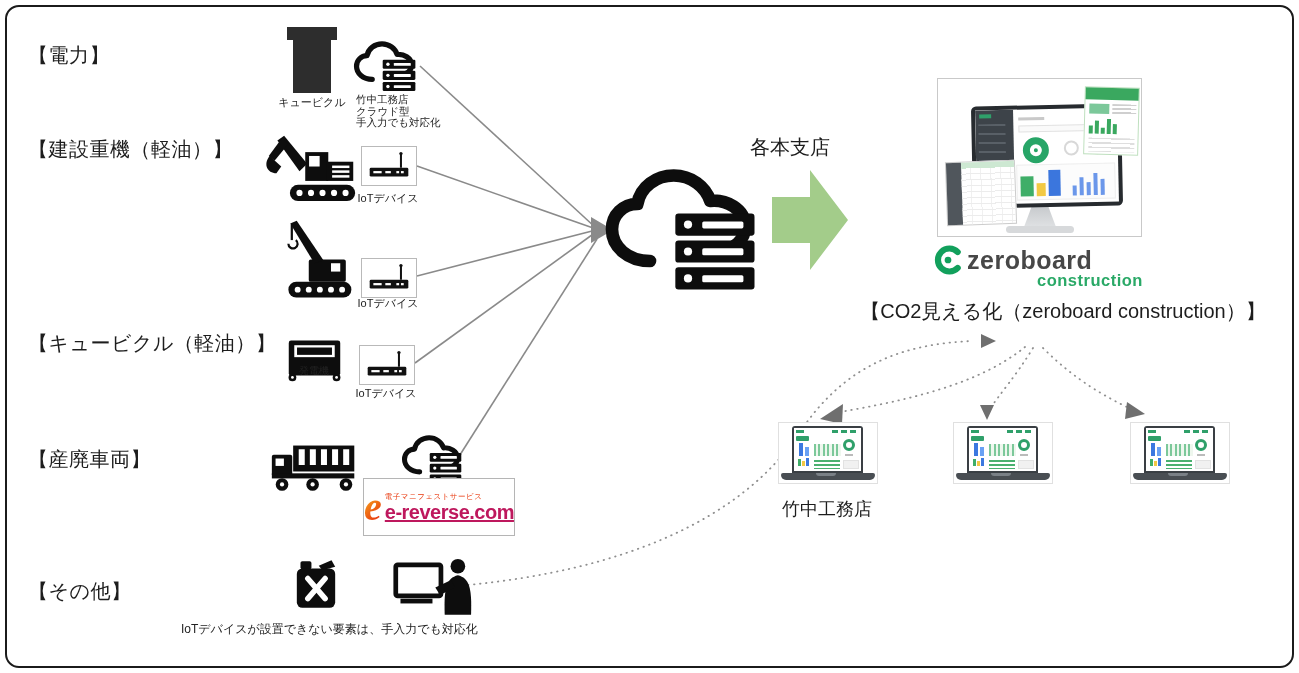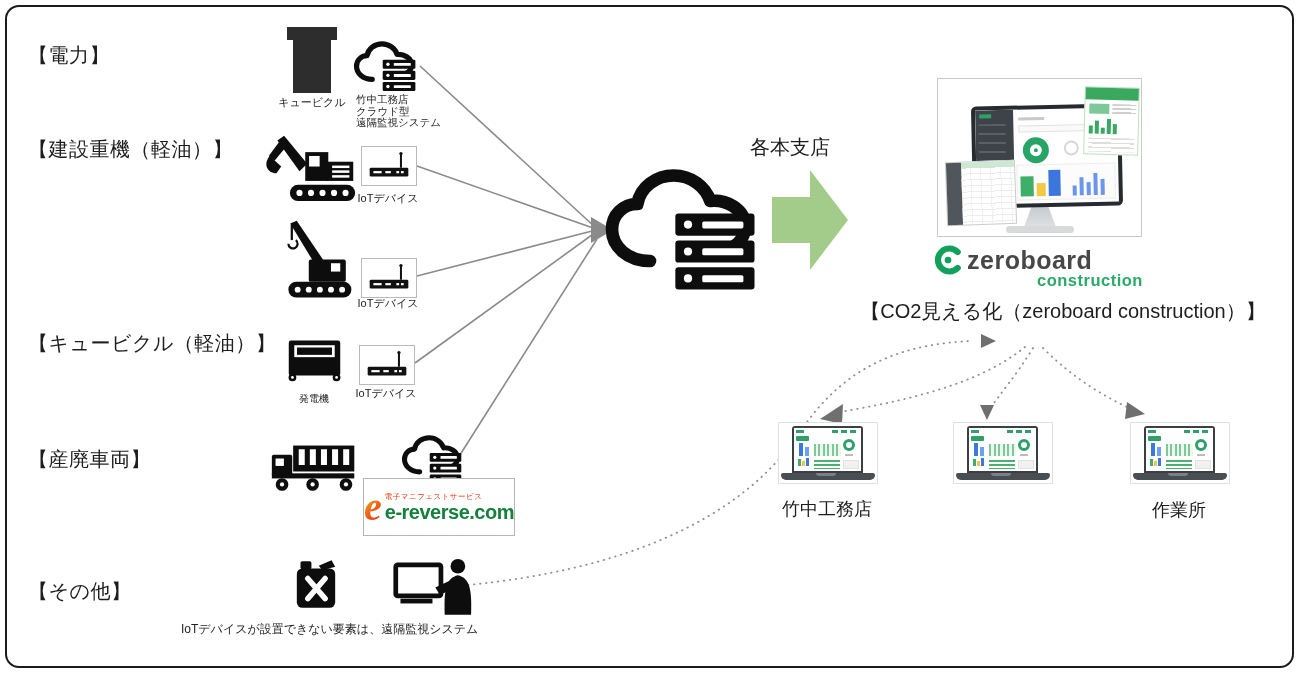--- a/index.html
+++ b/index.html
@@ -12,21 +12,21 @@
   .sm{font-size:11px;text-align:center;white-space:nowrap;color:#222;}
   .xs{font-size:10.5px;line-height:11.5px;color:#222;white-space:nowrap;}
   .note{font-size:12px;color:#222;white-space:nowrap;}
   .dest-label{font-size:18px;text-align:center;white-space:nowrap;}
   .iot-box{width:54px;height:38px;background:#fff;border:1px solid #b9b9b9;display:flex;align-items:center;justify-content:center;}
   
   .erv{width:150px;height:56px;background:#fff;border:1px solid #b5b5b5;display:flex;align-items:center;justify-content:center;gap:3px;}
   .erv-e{font-family:"Liberation Serif","DejaVu Serif",serif;font-style:italic;font-weight:bold;font-size:40px;line-height:36px;
          background:linear-gradient(135deg,#f6a21c 20%,#e8380d 80%);-webkit-background-clip:text;background-clip:text;color:transparent;}
   .erv-tag{font-size:7.5px;color:#e8380d;letter-spacing:0.5px;line-height:9px;}
-  .erv-name{font-size:20px;font-weight:bold;color:#15803d;line-height:22px;letter-spacing:-0.5px;}
+  .erv-name{font-size:20px;font-weight:bold;color:#be185d;line-height:22px;letter-spacing:-0.5px;text-decoration:underline;}
   
   .zb-box{left:937px;top:78px;width:203px;height:157px;border:1px solid #c9c9c9;background:#fff;}
   .zb-box *{position:absolute;box-sizing:border-box;}
   .zb-stand{left:86px;top:124px;width:32px;height:24px;background:linear-gradient(#c3c6c9,#dfe1e3);clip-path:polygon(28% 0,72% 0,100% 100%,0 100%);}
   .zb-standbase{left:68px;top:147px;width:68px;height:7px;border-radius:4px;background:#d7d9db;}
   .zb-mon{left:34px;top:26px;width:150px;height:102px;background:#272b2f;border-radius:5px;padding:4px;transform:rotate(-1.2deg);}
   .zb-scr{position:relative;width:100%;height:100%;background:#fff;overflow:hidden;}
   .zb-side{left:0;top:0;width:27%;height:100%;background:#3d4349;}
   .zb-side-chip{left:4px;top:4px;width:12px;height:4px;background:#2fa06a;}
   .zb-side-rows{left:3px;top:14px;width:70%;height:70%;background:repeating-linear-gradient(180deg,#596067 0 2px,transparent 2px 9px);}
@@ -231,21 +231,21 @@
   <svg class="abs" style="left:287px;top:27px;width:50px;height:66px;z-index:2">
       <use href="#sym-cubicle"></use>
     </svg>
   <div class="abs sm" style="left:267px;top:95px;width:90px;z-index:2">キュービクル</div>
   <svg class="abs" style="left:350px;top:40px;width:68px;height:55px;z-index:2">
       <use href="#sym-cloud-server"></use>
     </svg>
   <div class="abs xs" style="left:356px;top:94px;z-index:2">
     <div>竹中工務店</div>
     <div>クラウド型</div>
-    <div>遠隔監視システム</div>
+    <div>手入力でも対応化</div>
   </div>
 
   <svg class="abs" style="left:263px;top:131px;width:96px;height:72px;z-index:2">
       <use href="#sym-excavator"></use>
     </svg>
   <div class="abs iot-box" style="left:361px;top:146px;z-index:2">
     <svg width="46" height="32" viewBox="0 0 50 34">
         <use href="#sym-iot"></use>
       </svg>
   </div>
@@ -257,21 +257,21 @@
   <div class="abs iot-box" style="left:361px;top:258px;z-index:2">
     <svg width="46" height="32" viewBox="0 0 50 34">
         <use href="#sym-iot"></use>
       </svg>
   </div>
   <div class="abs sm" style="left:348px;top:296px;width:80px;z-index:2">IoTデバイス</div>
 
   <svg class="abs" style="left:286px;top:336px;width:57px;height:46px;z-index:2">
       <use href="#sym-generator"></use>
     </svg>
-  <div class="abs sm" style="left:284px;top:392px;width:60px;font-size:10px;z-index:2">発電機</div>
+  <div class="abs sm" style="left:284px;top:364px;width:60px;font-size:10px;z-index:2">発電機</div>
   <div class="abs iot-box" style="left:359px;top:345px;z-index:2">
     <svg width="46" height="32" viewBox="0 0 50 34">
         <use href="#sym-iot"></use>
       </svg>
   </div>
   <div class="abs sm" style="left:346px;top:386px;width:80px;z-index:2">IoTデバイス</div>
 
   <svg class="abs" style="left:270px;top:438px;width:88px;height:54px;z-index:2">
       <use href="#sym-truck"></use>
     </svg>
@@ -285,21 +285,21 @@
       <div class="erv-name">e-reverse.com</div>
     </span>
   </div>
 
   <svg class="abs" style="left:295px;top:558px;width:42px;height:52px;z-index:2">
       <use href="#sym-jerrycan"></use>
     </svg>
   <svg class="abs" style="left:392px;top:558px;width:80px;height:57px;z-index:2">
       <use href="#sym-person-pc"></use>
     </svg>
-  <div class="abs note" style="left:181px;top:621px;z-index:2">IoTデバイスが設置できない要素は、遠隔監視システム</div>
+  <div class="abs note" style="left:181px;top:621px;z-index:2">IoTデバイスが設置できない要素は、手入力でも対応化</div>
 
   <svg class="abs" style="left:596px;top:166px;width:165px;height:133px;z-index:2">
       <use href="#sym-cloud-server"></use>
     </svg>
 
   <div class="abs cap" style="left:735px;top:134px;width:110px;z-index:2">各本支店</div>
   <svg class="abs" style="left:772px;top:170px;width:76px;height:100px;z-index:2" viewBox="0 0 76 100">
     <polygon points="0,27 38,27 38,0 76,50 38,100 38,73 0,73" fill="#a3cc8a"></polygon>
   </svg>
 
@@ -421,15 +421,14 @@
       <div class="ld-chart"></div>
           <div class="ld-donut"></div>
           <div class="ld-dlbl"></div>
           <div class="ld-table"></div>
           <div class="ld-card"></div>
     </div>
       </div>
     <div class="lt-base"></div>
       <div class="lt-notch"></div>
   </div>
-  <div class="abs dest-label" style="left:1099px;top:498px;width:160px;z-index:2">作業所</div>
 
 </div>
 
 </body></html>

